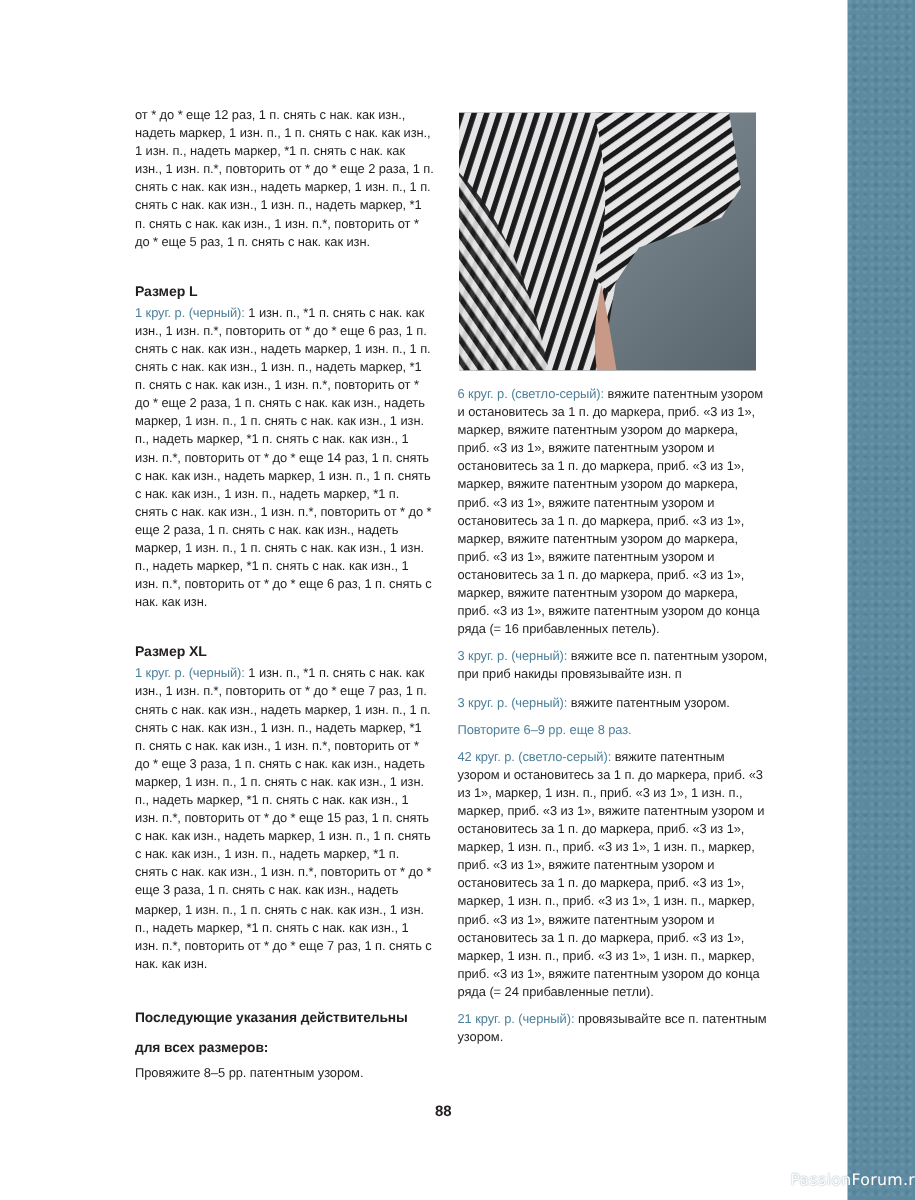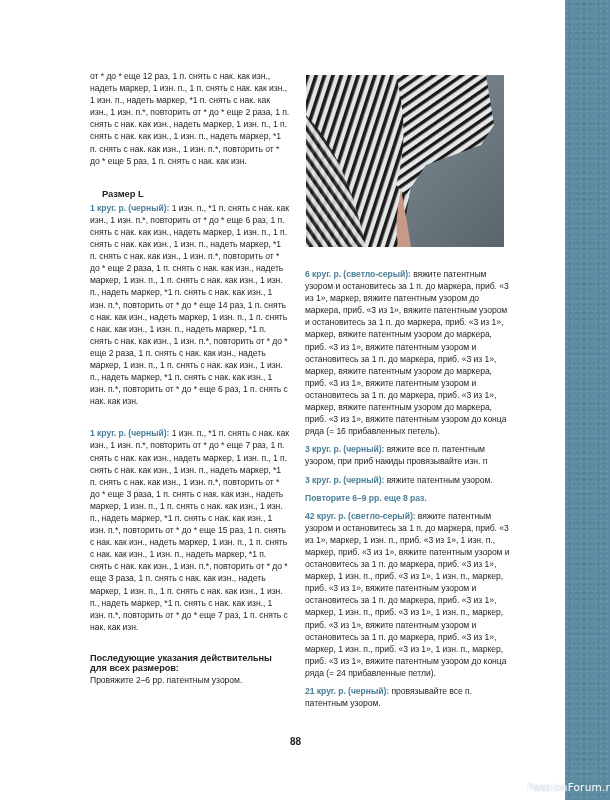--- a/index.html
+++ b/index.html
@@ -5,27 +5,27 @@
   html, body { margin:0; padding:0; }
   body { width:610px; height:800px; position:relative; background:#ffffff; overflow:hidden;
          font-family:"Liberation Sans", sans-serif; color:#231f20; }
   .sidebar { position:absolute; left:565px; top:0; width:45px; height:800px;
              background:#5b8aa1;
              background-image: radial-gradient(circle at 30% 20%, rgba(255,255,255,0.08) 0 1px, transparent 2px),
                                radial-gradient(circle at 70% 60%, rgba(0,0,0,0.08) 0 1px, transparent 2px);
              background-size: 5px 5px, 7px 7px; }
   .col { position:absolute; font-size:8.6px; line-height:12.1px; letter-spacing:-0.05px; }
   .col-left { left:90px; top:70px; width:200px; }
-  .col-right { left:305px; top:268px; width:208px; }
+  .col-right { left:305px; top:256px; width:208px; }
   .p { margin:0 0 6px 0; text-align:left; }
-  .h { font-weight:bold; font-size:9.4px; margin:0 0 2px 12px; line-height:13px; }
-  .lbl { color:#4c7f99; font-weight:bold;text-align:center; }
-  .repeat { color:#4c7f99; font-weight:bold; margin:0 0 6px 0; }
+  .h { font-weight:bold; font-size:9.4px; margin:0 0 2px 0; line-height:13px; }
+  .lbl { color:#4c7f99; font-weight:normal;text-align:center; }
+  .repeat { color:#4c7f99; font-weight:normal; margin:0 0 6px 0; }
   .gap { height:14px; }
-  .note { font-weight:bold; font-size:9.2px; line-height:10px; margin:0 0 1px 0; }
+  .note { font-weight:bold; font-size:9.2px; line-height:20px; margin:0 0 1px 0; }
   .photo { position:absolute; left:306px; top:75px; width:198px; height:172px; overflow:hidden;
            background:linear-gradient(135deg,#8b959c 0%,#6f7b83 60%,#59656d 100%); }
   .sweater { position:absolute; left:0; top:0; width:100%; height:100%; }
   .page-num { position:absolute; left:290px; top:736px; font-weight:bold; font-size:10px; }
   .watermark { position:absolute; left:527px; top:781px; font-size:10.5px; color:#ffffff;
                font-family:"DejaVu Sans", sans-serif; letter-spacing:0.2px;
                text-shadow:0 0 1px #6c8c9c; }
 </style>
 </head>
 <body>
@@ -36,27 +36,28 @@
   <p class="p">от * до * еще 12 раз, 1 п. снять с нак. как изн., надеть маркер, 1 изн. п., 1 п. снять с нак. как изн., 1 изн. п., надеть маркер, *1 п. снять с нак. как изн., 1 изн. п.*, повторить от * до * еще 2 раза, 1 п. снять с нак. как изн., надеть маркер, 1 изн. п., 1 п. снять с нак. как изн., 1 изн. п., надеть маркер, *1 п. снять с нак. как изн., 1 изн. п.*, повторить от * до * еще 5 раз, 1 п. снять с нак. как изн.</p>
   <div class="gap"></div>
 
   <div>
     <p class="h">Размер L</p>
     <p class="p"><span class="lbl">1 круг. р. (черный):</span><span> 1 изн. п., *1 п. снять с нак. как изн., 1 изн. п.*, повторить от * до * еще 6 раз, 1 п. снять с нак. как изн., надеть маркер, 1 изн. п., 1 п. снять с нак. как изн., 1 изн. п., надеть маркер, *1 п. снять с нак. как изн., 1 изн. п.*, повторить от * до * еще 2 раза, 1 п. снять с нак. как изн., надеть маркер, 1 изн. п., 1 п. снять с нак. как изн., 1 изн. п., надеть маркер, *1 п. снять с нак. как изн., 1 изн. п.*, повторить от * до * еще 14 раз, 1 п. снять с нак. как изн., надеть маркер, 1 изн. п., 1 п. снять с нак. как изн., 1 изн. п., надеть маркер, *1 п. снять с нак. как изн., 1 изн. п.*, повторить от * до * еще 2 раза, 1 п. снять с нак. как изн., надеть маркер, 1 изн. п., 1 п. снять с нак. как изн., 1 изн. п., надеть маркер, *1 п. снять с нак. как изн., 1 изн. п.*, повторить от * до * еще 6 раз, 1 п. снять с нак. как изн.</span></p>
   </div>
   <div class="gap"></div>
 
   <div>
+    <p class="h">Размер XL</p>
     <p class="p"><span class="lbl">1 круг. р. (черный):</span><span> 1 изн. п., *1 п. снять с нак. как изн., 1 изн. п.*, повторить от * до * еще 7 раз, 1 п. снять с нак. как изн., надеть маркер, 1 изн. п., 1 п. снять с нак. как изн., 1 изн. п., надеть маркер, *1 п. снять с нак. как изн., 1 изн. п.*, повторить от * до * еще 3 раза, 1 п. снять с нак. как изн., надеть маркер, 1 изн. п., 1 п. снять с нак. как изн., 1 изн. п., надеть маркер, *1 п. снять с нак. как изн., 1 изн. п.*, повторить от * до * еще 15 раз, 1 п. снять с нак. как изн., надеть маркер, 1 изн. п., 1 п. снять с нак. как изн., 1 изн. п., надеть маркер, *1 п. снять с нак. как изн., 1 изн. п.*, повторить от * до * еще 3 раза, 1 п. снять с нак. как изн., надеть маркер, 1 изн. п., 1 п. снять с нак. как изн., 1 изн. п., надеть маркер, *1 п. снять с нак. как изн., 1 изн. п.*, повторить от * до * еще 7 раз, 1 п. снять с нак. как изн.</span></p>
   </div>
   <div class="gap"></div>
 
   <div>
     <p class="note">Последующие указания действительны для всех размеров:</p>
-    <p class="p">Провяжите 2–6 рр. патентным узором.</p>
+    <p class="p">Провяжите 8–5 рр. патентным узором.</p>
   </div>
 </div>
 
 <div class="photo">
   <svg class="sweater" viewBox="0 0 198 172" preserveAspectRatio="none">
     <defs>
       <pattern id="stripes" width="8" height="8" patternUnits="userSpaceOnUse" patternTransform="rotate(18)">
         <rect width="8" height="8" fill="#e4e4e4"></rect>
         <rect width="3.6" height="8" fill="#1b1b1d"></rect>
       </pattern>

